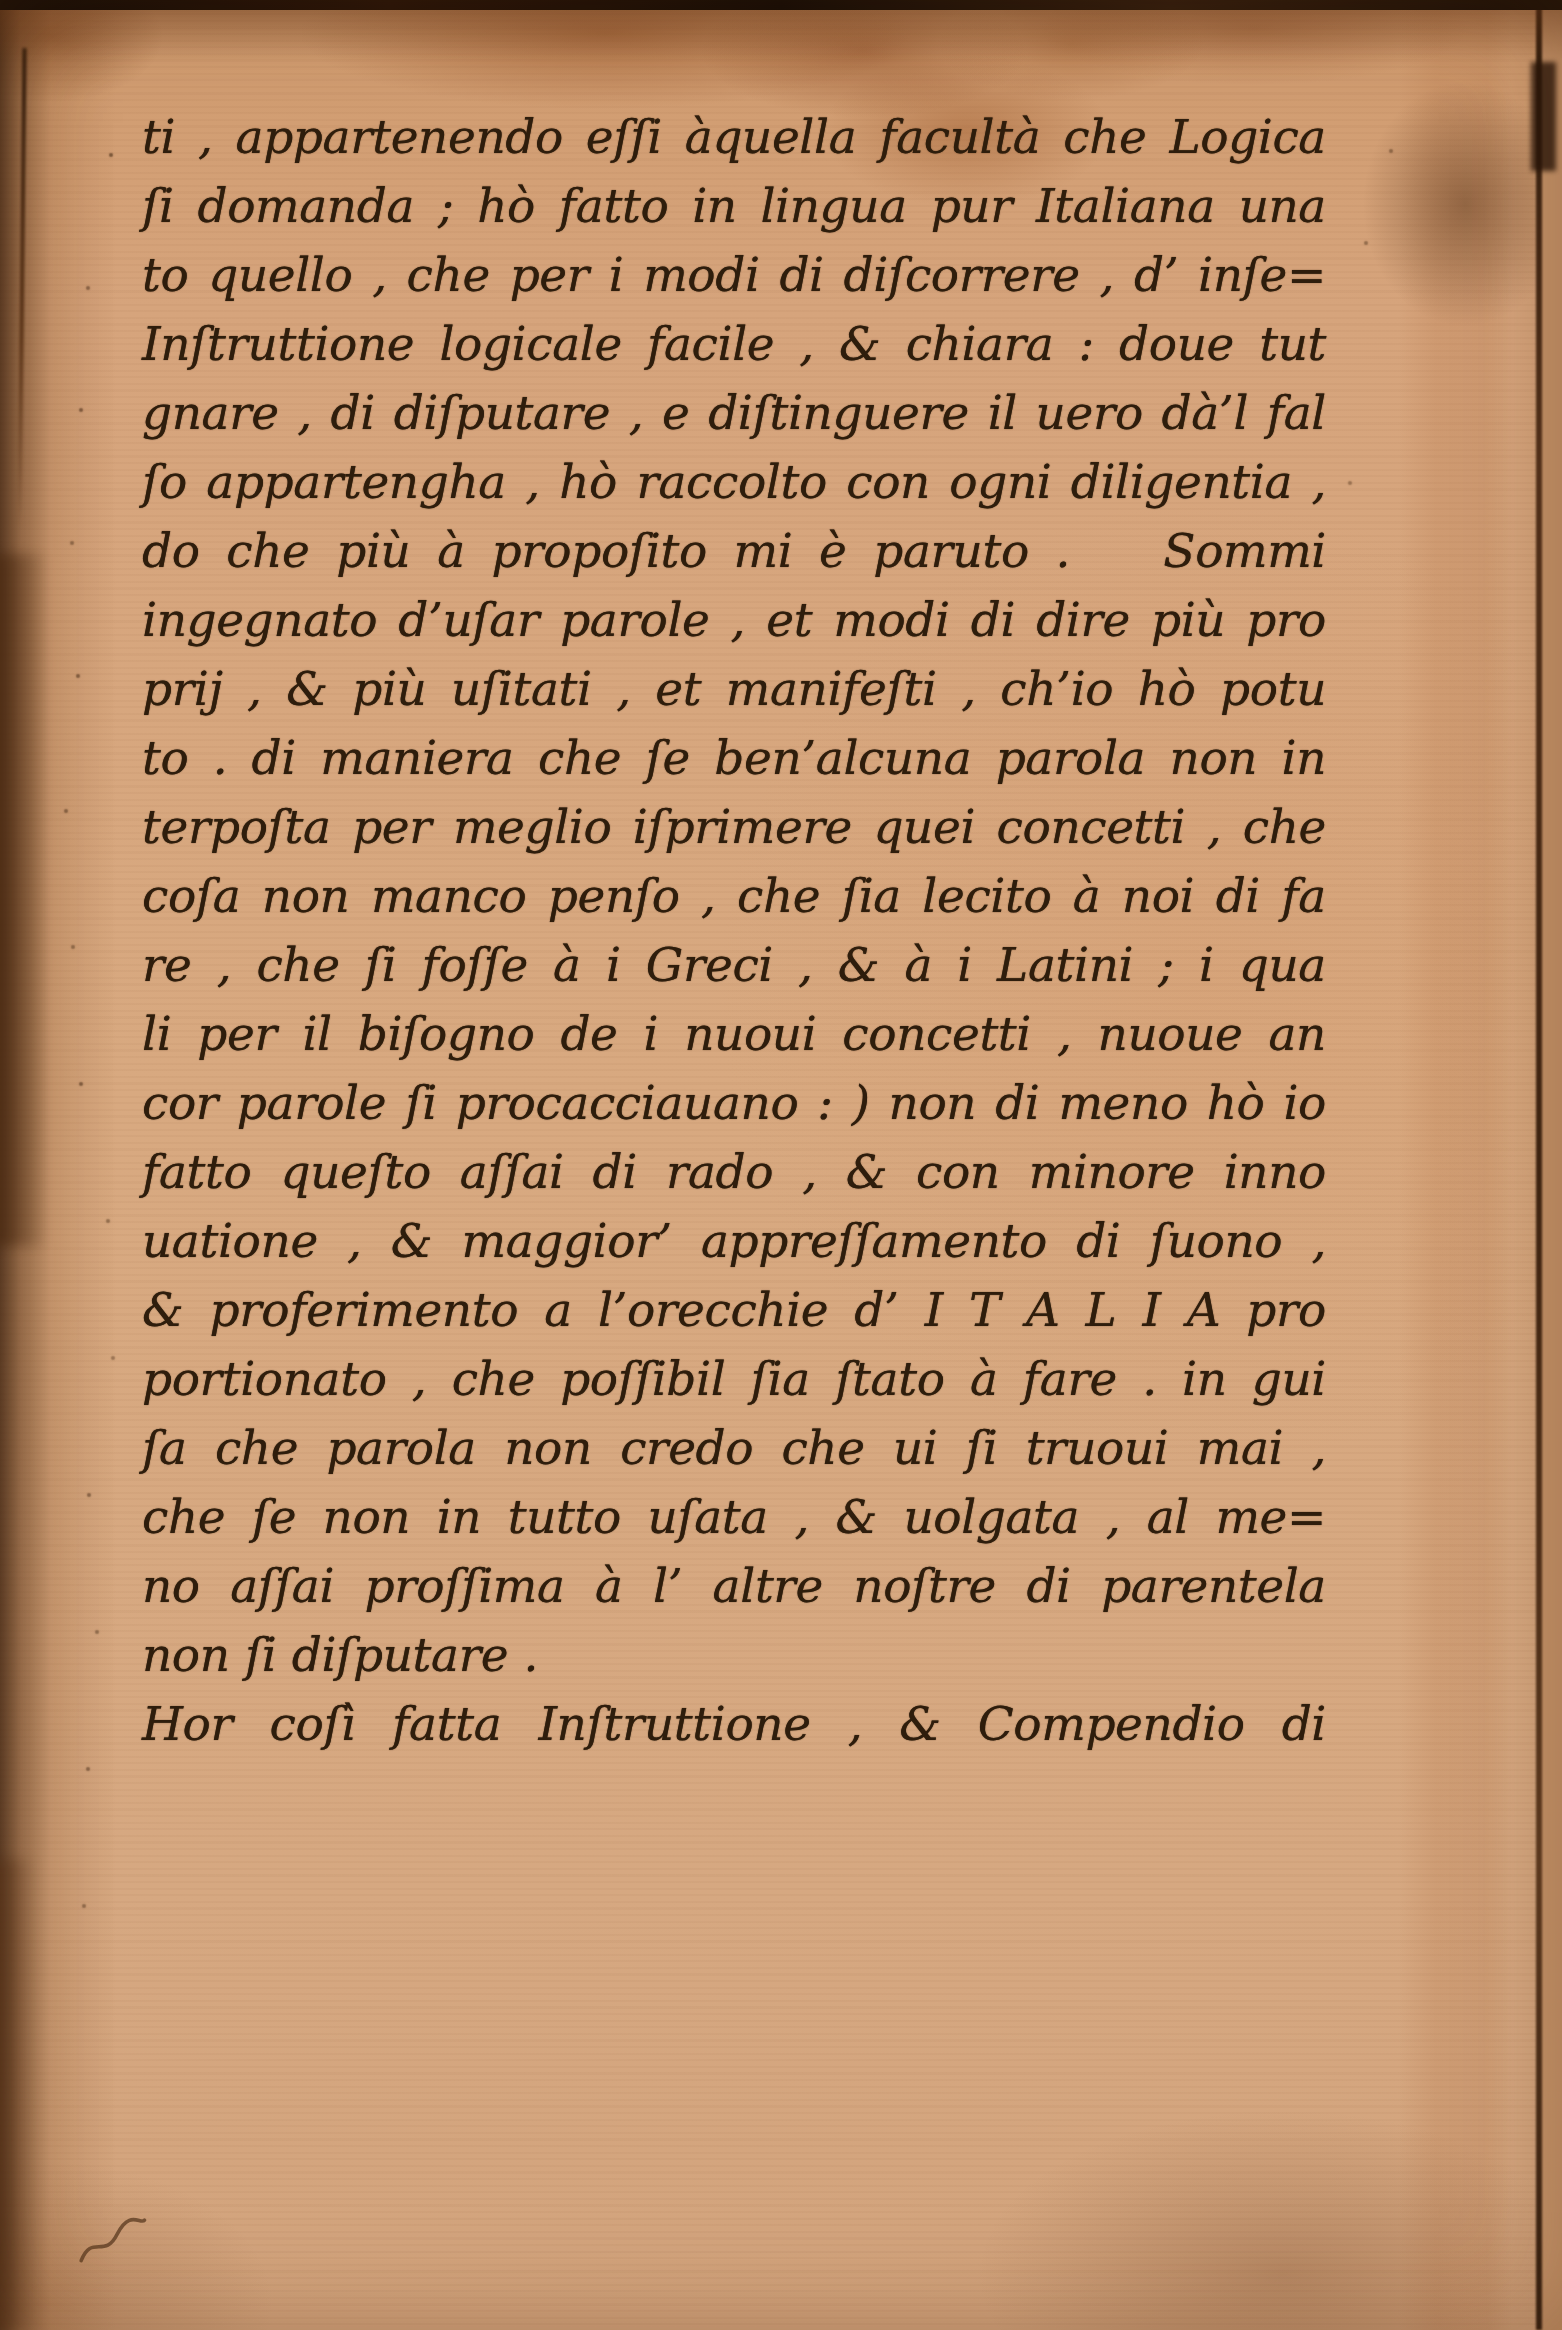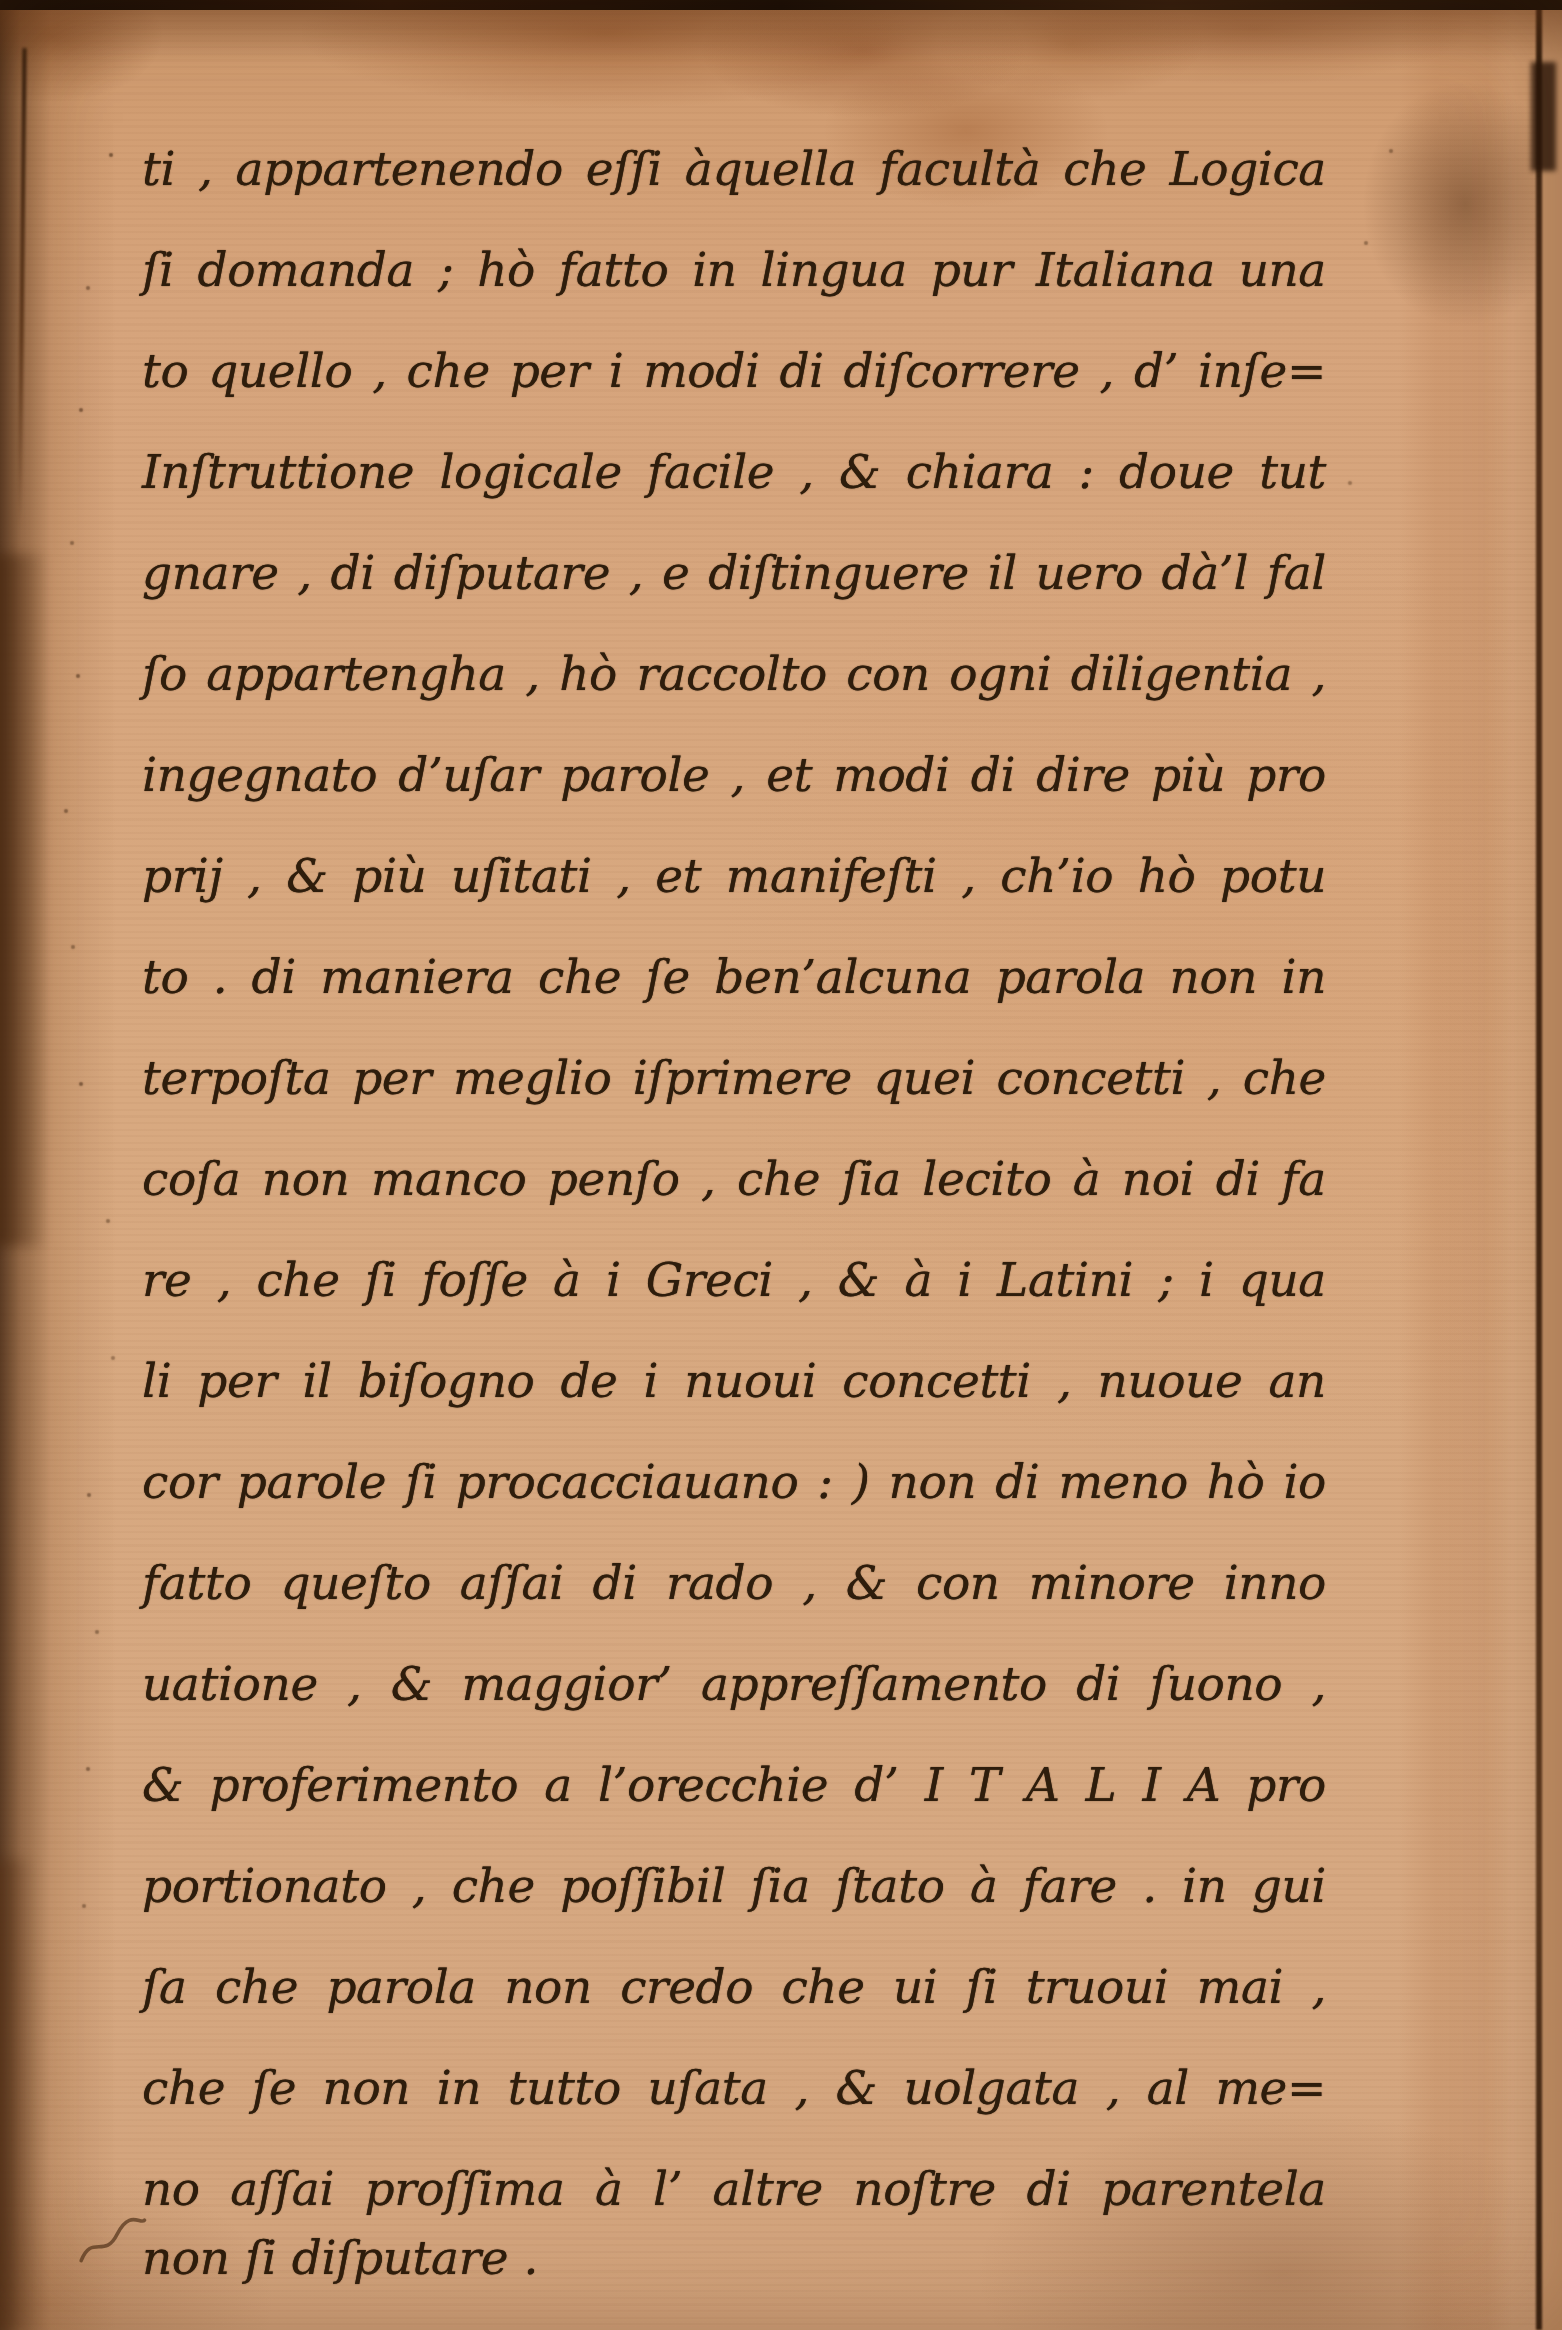--- a/index.html
+++ b/index.html
@@ -74,21 +74,21 @@
       1364px 241px 1.5px 0 rgba(60,35,15,.45),
       1348px 481px 1.5px 0 rgba(60,35,15,.40),
       1389px 149px 1.5px 0 rgba(60,35,15,.45);}
   .text-block{
     position:absolute;left:142px;top:102px;width:1184px;
     color:#2e1d0c;font-style:italic;font-size:47px;line-height:69px;
     letter-spacing:-0.4px;word-spacing:0.7px;
     text-shadow:0 0 0.7px rgba(46,29,12,.85), 0 0 1.5px rgba(46,29,12,.30);
   }
   .line{white-space:normal;}
-  .line.fill{text-align:justify;text-align-last:justify;margin-top:32px;}
+  .line.fill{text-align:justify;text-align-last:justify;}
   .squiggle{position:absolute;left:73px;top:2216px;opacity:.75;transform:rotate(-8deg);}
 </style>
 </head>
 <body>
 
 <div class="page">
   <div class="gutter-shadow"></div>
   <div class="crease"></div>
   <div class="gutter-lower"></div>
   <div class="gutter-bottom"></div>
@@ -99,20 +99,21 @@
   <div class="top-fade"></div>
   <div class="specks"></div>
 
   <div class="text-block">
       <div class="line fill">ti , appartenendo eſſi àquella facultà che Logica</div>
       <div class="line fill">ſi domanda ; hò fatto in lingua pur Italiana una</div>
       <div class="line fill">to quello , che per i modi di diſcorrere , d’ inſe=</div>
       <div class="line fill">Inſtruttione logicale facile , &amp; chiara : doue tut</div>
       <div class="line fill">gnare , di diſputare , e diſtinguere il uero dà’l fal</div>
       <div class="line fill">ſo appartengha , hò raccolto con ogni diligentia ,</div>
+      <div class="line fill">do che più à propoſito mi è paruto .  Sommi</div>
       <div class="line fill">ingegnato d’uſar parole , et modi di dire più pro</div>
       <div class="line fill">prij , &amp; più uſitati , et manifeſti , ch’io hò potu</div>
       <div class="line fill">to . di maniera che ſe ben’alcuna parola non in</div>
       <div class="line fill">terpoſta per meglio iſprimere quei concetti , che</div>
       <div class="line fill">coſa non manco penſo , che ſia lecito à noi di fa</div>
       <div class="line fill">re , che ſi foſſe à i Greci , &amp; à i Latini ; i qua</div>
       <div class="line fill">li per il biſogno de i nuoui concetti , nuoue an</div>
       <div class="line fill">cor parole ſi procacciauano : ) non di meno hò io</div>
       <div class="line fill">fatto queſto aſſai di rado , &amp; con minore inno</div>
       <div class="line fill">uatione , &amp; maggior’ appreſſamento di ſuono ,</div>

